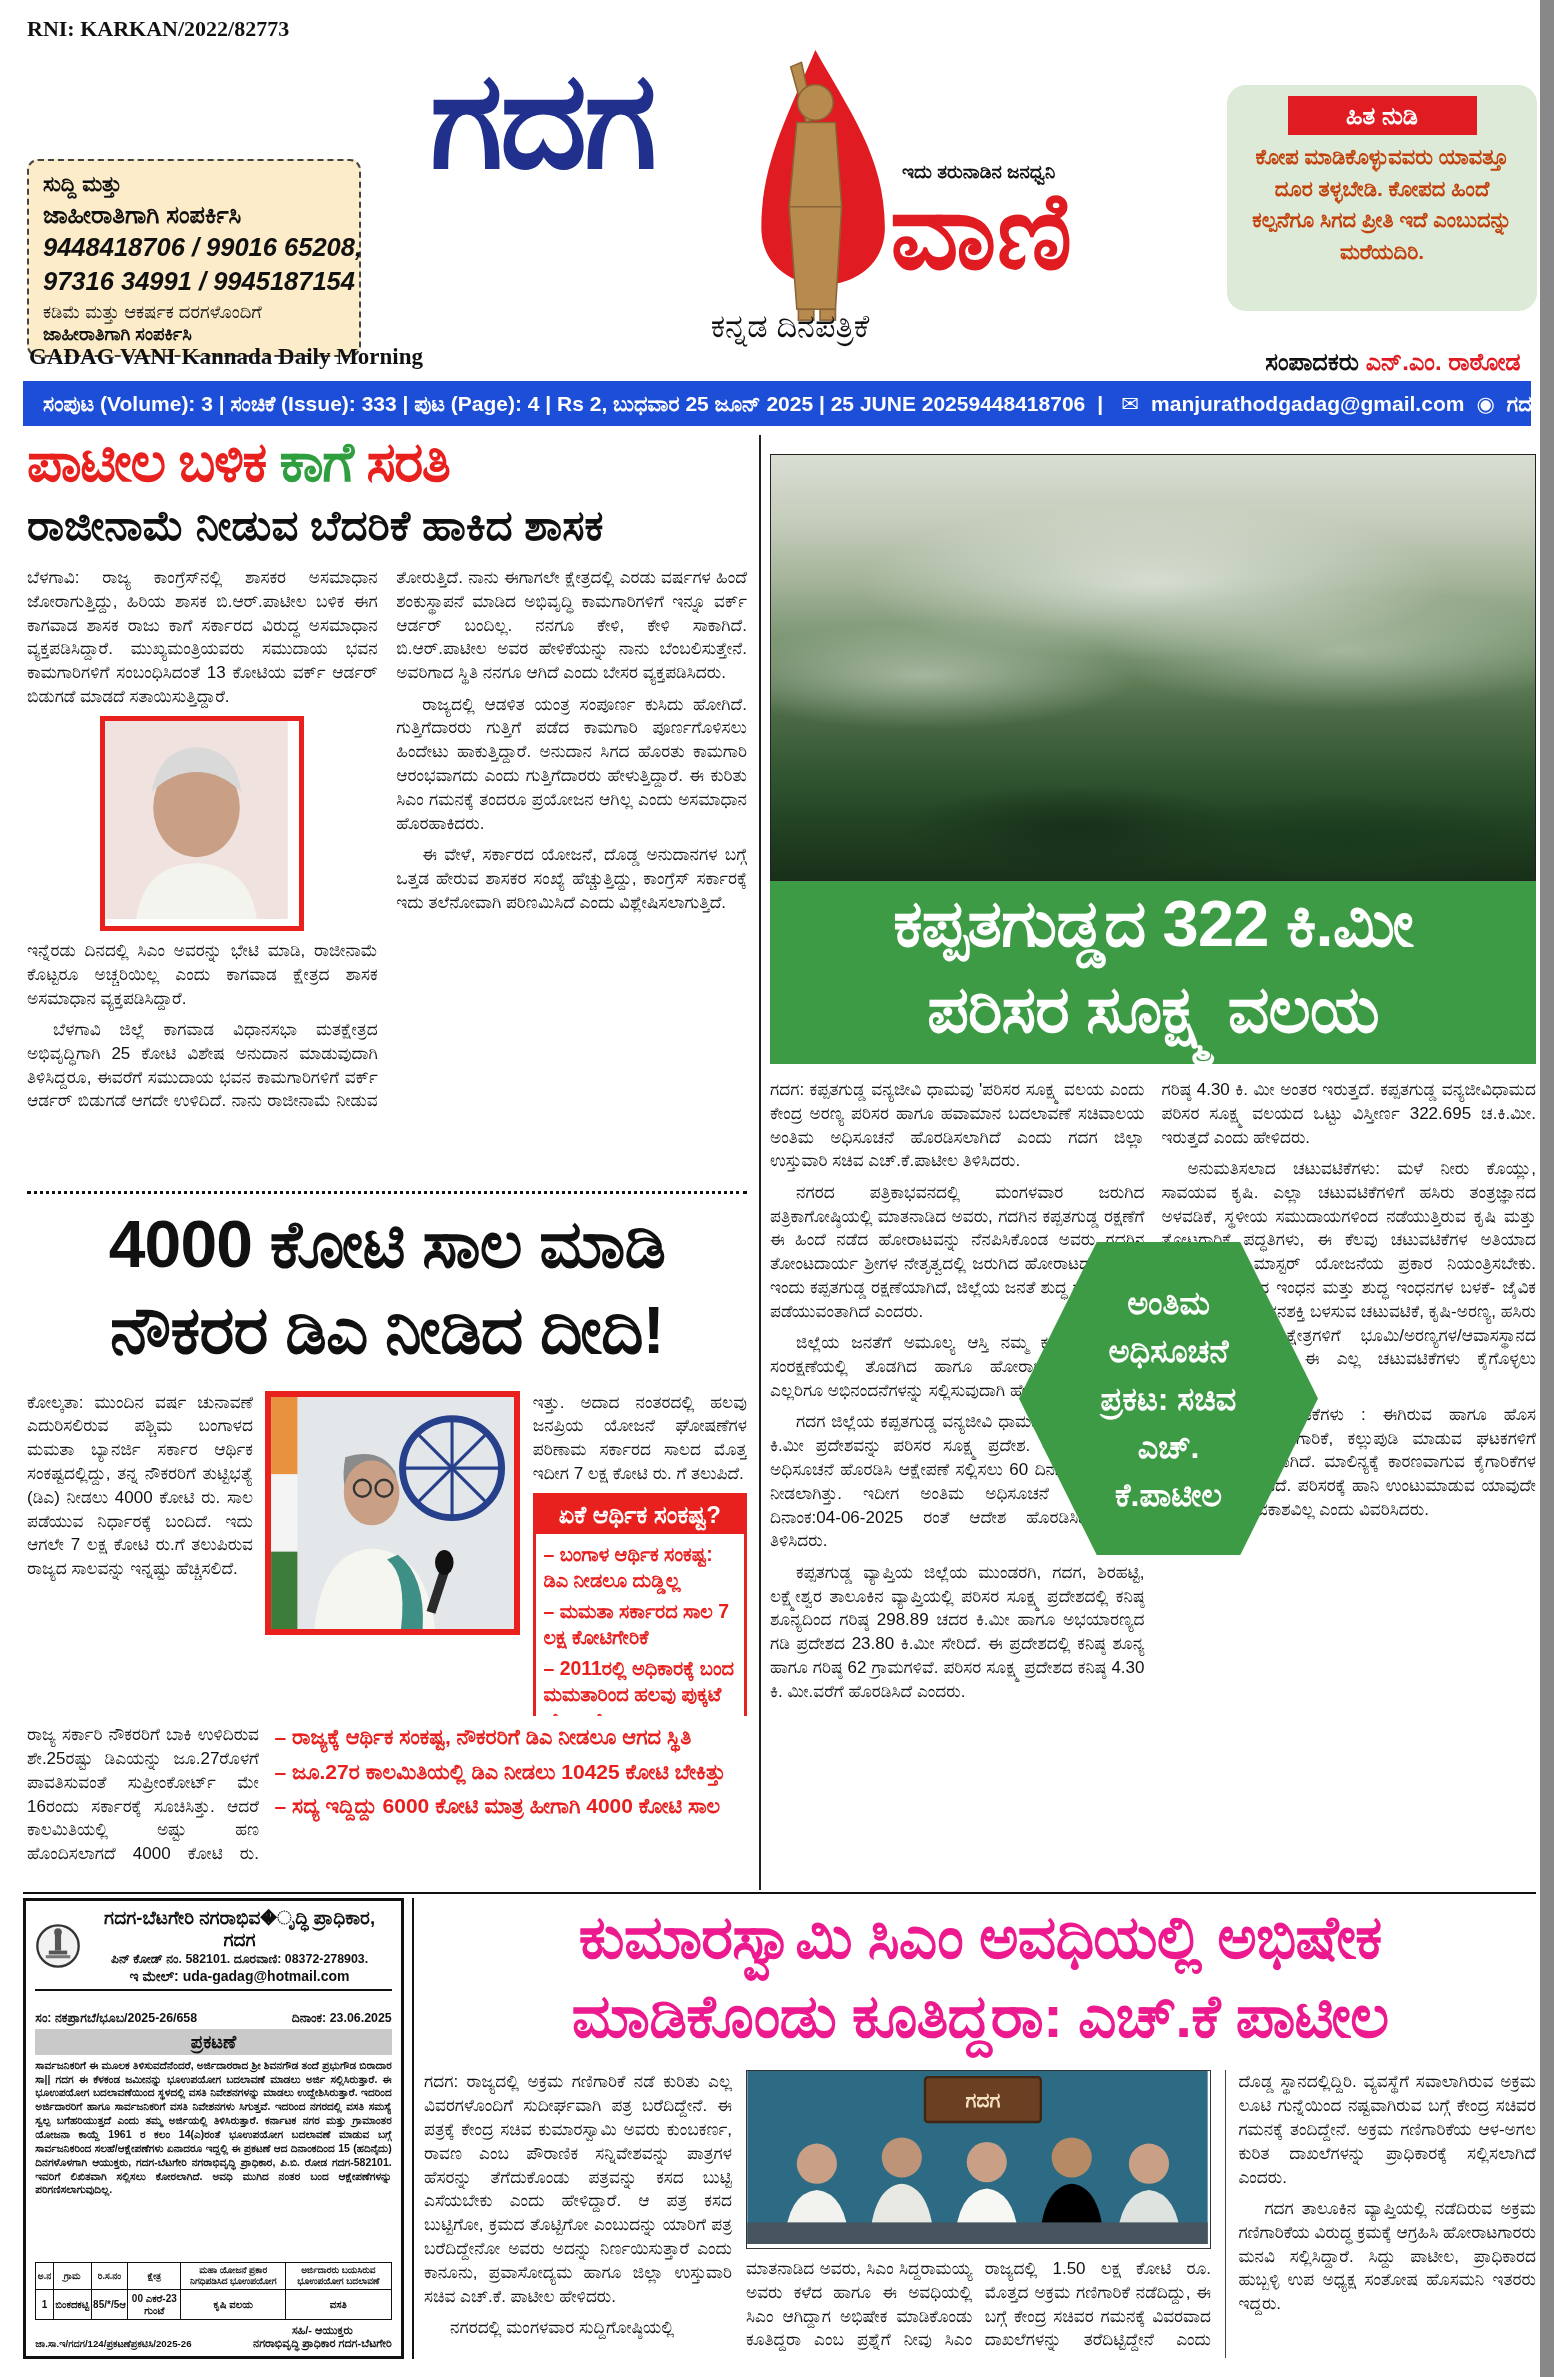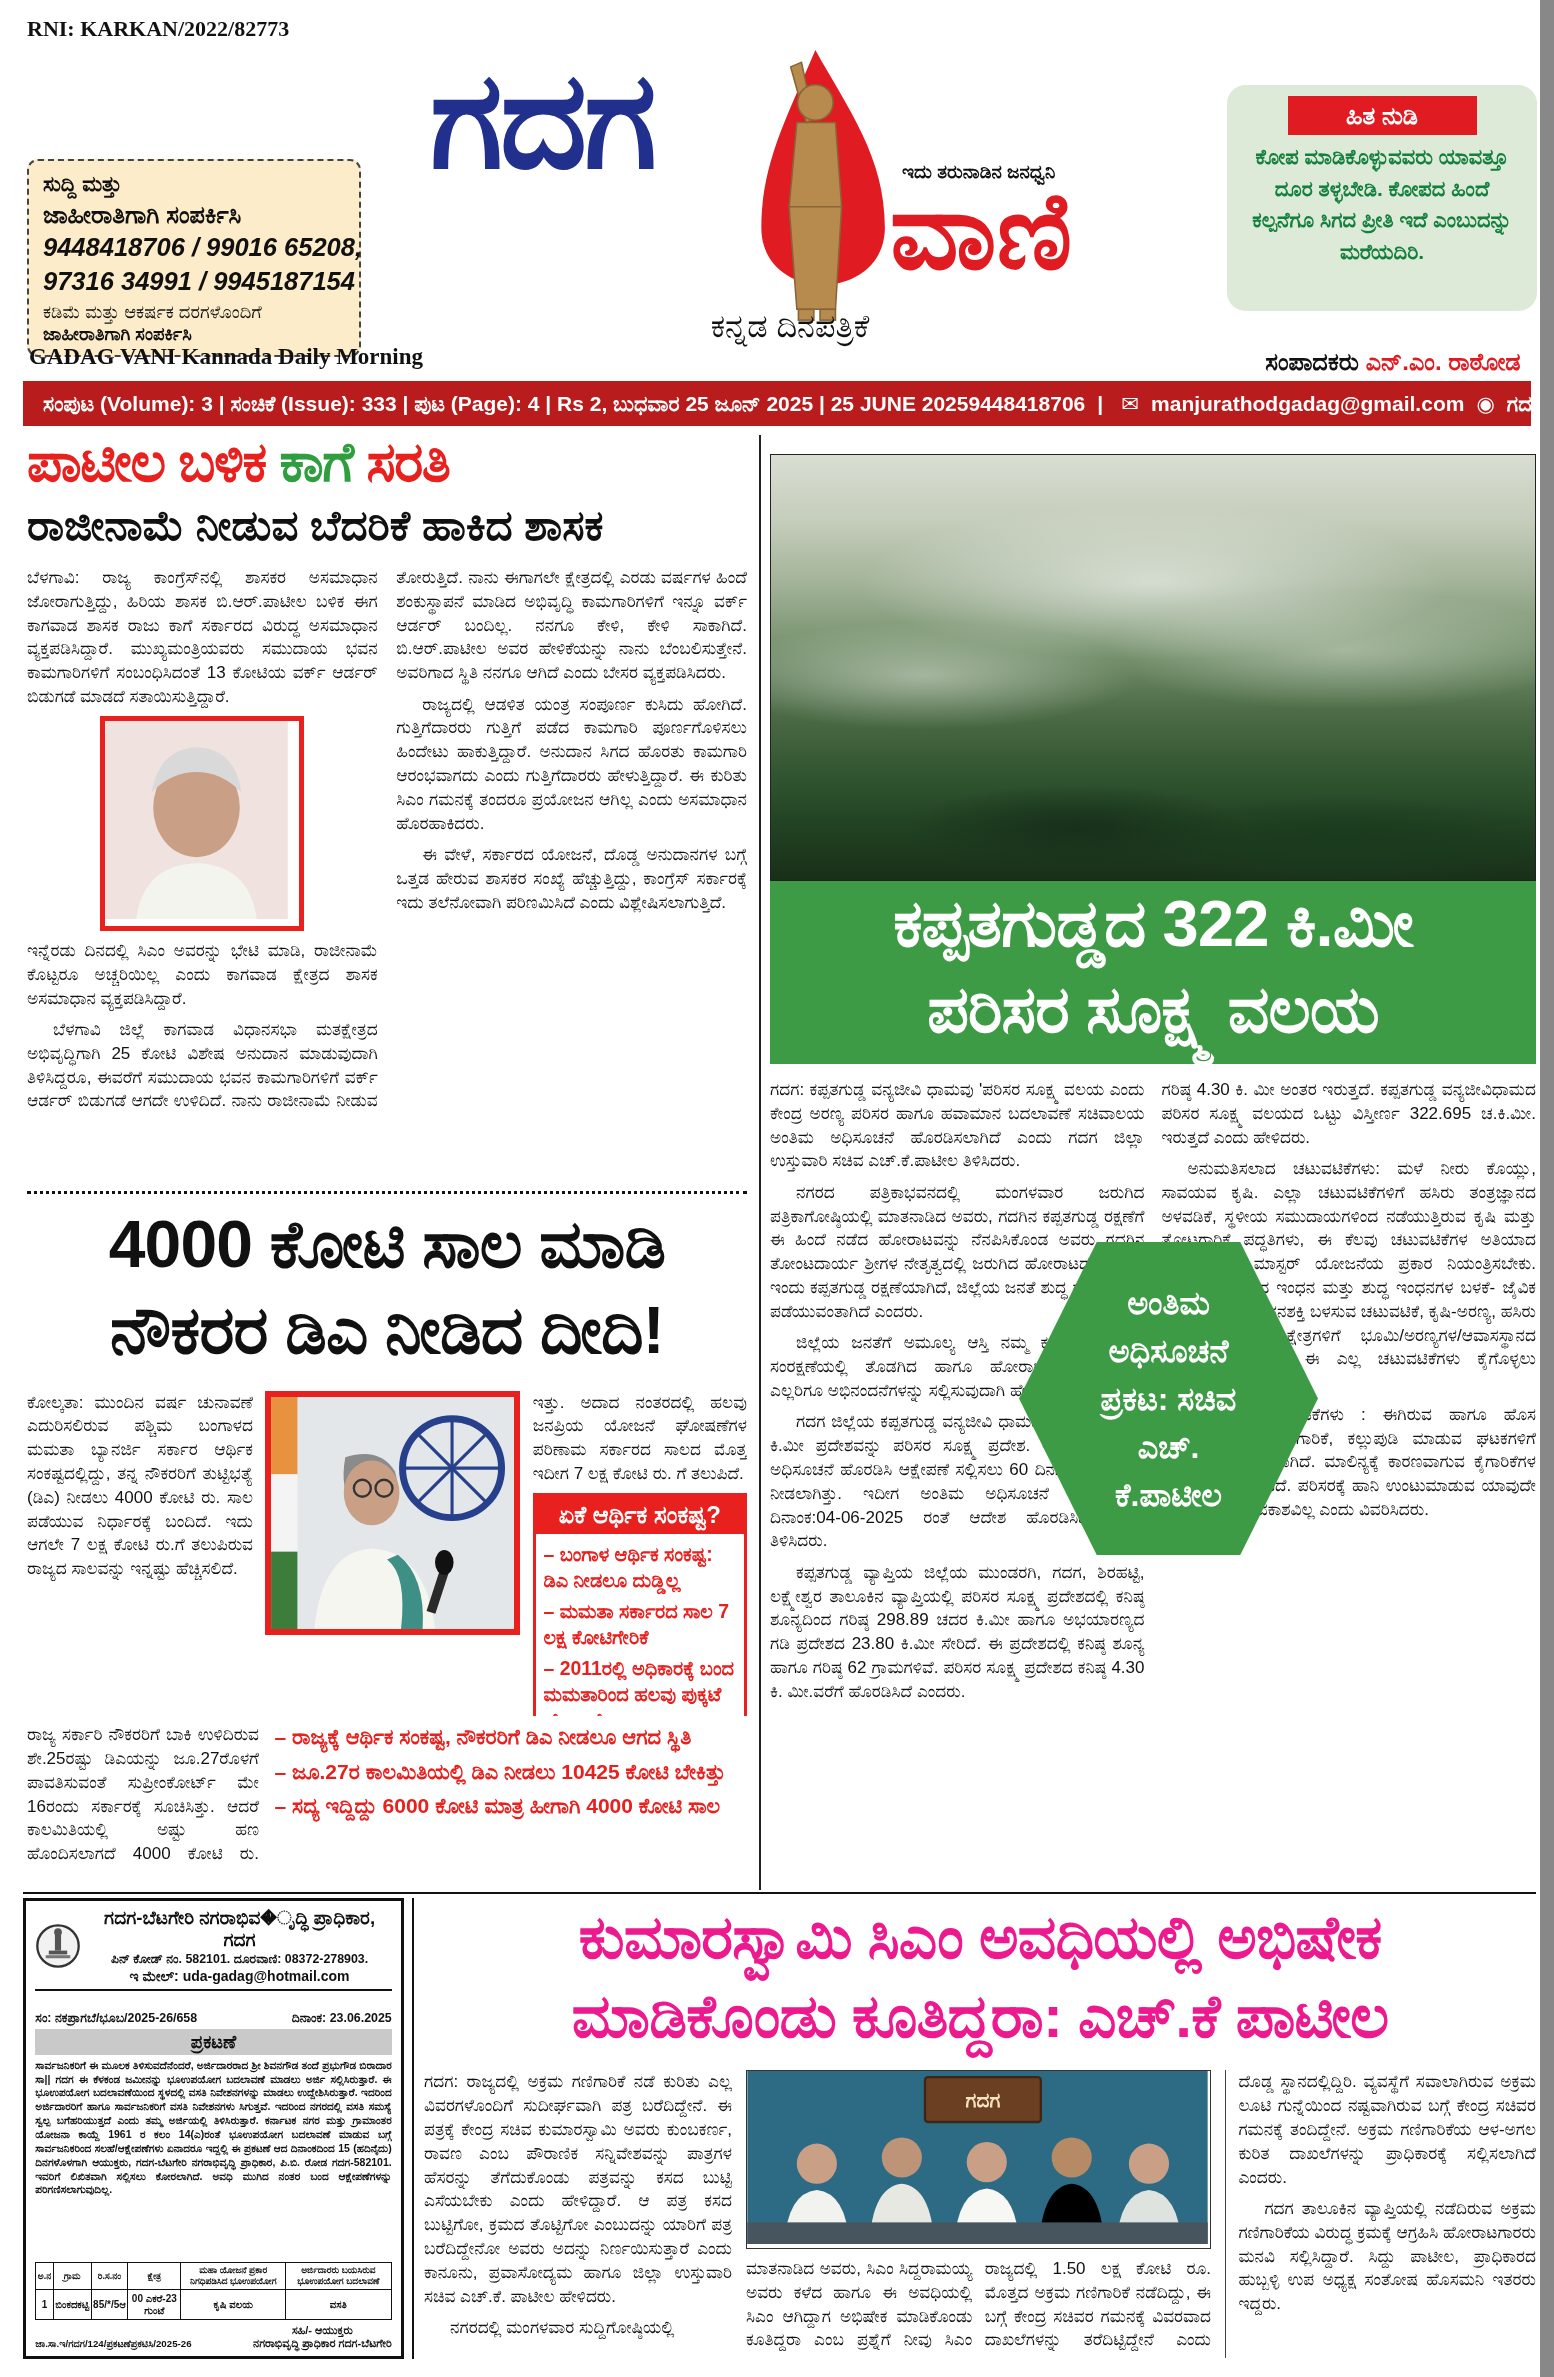--- a/index.html
+++ b/index.html
@@ -25,26 +25,26 @@
       color:#20308c;letter-spacing:-3.1px;}
   .logo-svg{position:absolute;left:732px;top:48px;}
   .logo-tagline{position:absolute;left:902px;top:161px;font-size:18.6px;font-weight:bold;color:#111;}
   .logo-vani{position:absolute;left:890px;top:178px;font-size:107px;line-height:1;font-weight:bold;color:#e01b22;}
   .paper-type{position:absolute;left:635px;top:308px;width:310px;text-align:center;
       font-size:32px;font-weight:normal;}
   .quote-box{position:absolute;left:1227px;top:85px;width:310px;height:226px;box-sizing:border-box;
       background:#dcead7;border-radius:18.6px;text-align:center;}
   .quote-head{width:189px;height:39px;margin:11px auto 6.2px;background:#e11b22;color:#fff;
       font-size:24px;font-weight:bold;display:flex;align-items:center;justify-content:center;}
-  .quote-text{color:#15803d;font-size:21px;font-weight:bold;line-height:1.5;padding:0 15.5px;}
+  .quote-text{color:#c2410c;font-size:21px;font-weight:bold;line-height:1.5;padding:0 15.5px;}
   .editor-line{position:absolute;right:19.4px;top:348px;font-size:24px;font-weight:bold;}
   .editor-line .nm{color:#e01b22;}
   
   .infobar{position:absolute;left:23px;top:381px;width:1508px;height:45px;box-sizing:border-box;
-      background:#b91c1c;color:#fff;font-weight:bold;font-size:21px;display:flex;
+      background:#1d4ed8;color:#fff;font-weight:bold;font-size:21px;display:flex;
       align-items:center;justify-content:space-between;padding:0 20px;white-space:nowrap;}
   .infobar .icon{margin:0 6.2px;}
   
   .vrule-main{position:absolute;left:759px;top:435px;width:1.5px;height:1455px;background:#222;}
   .dotted-rule{position:absolute;left:27px;top:1191px;width:720px;border-top:3.9px dotted #111;}
   .bottom-rule{position:absolute;left:23px;top:1892px;width:1513px;border-top:2.3px solid #111;}
   .vrule-bottom{position:absolute;left:412px;top:1898px;width:2.3px;height:461px;background:#111;}
   
   .btxt{font-size:17px;line-height:1.4;text-align:justify;}
   .btxt p{margin:0 0 7.7px 0;text-indent:26px;}

